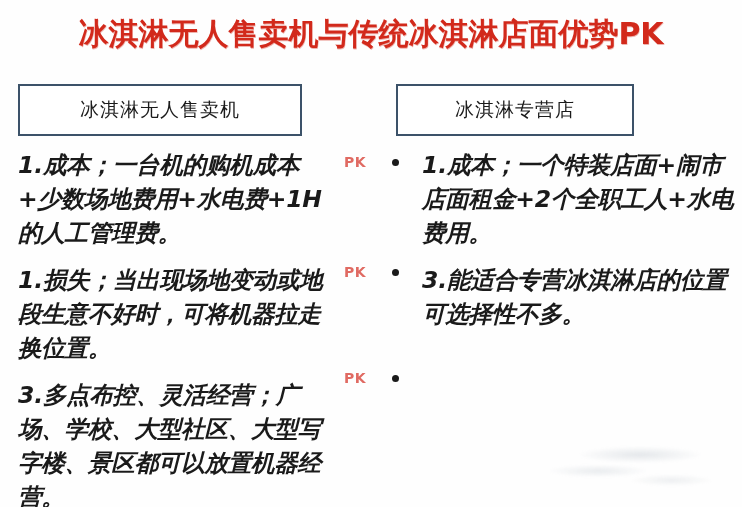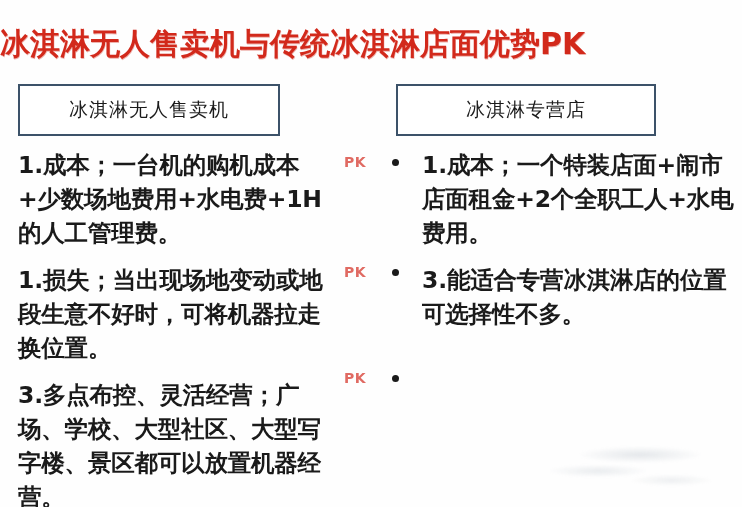--- a/index.html
+++ b/index.html
@@ -32,23 +32,23 @@
       radial-gradient(ellipse 90px 12px at 60% 34%, rgba(170,180,190,0.30), rgba(255,255,255,0) 70%),
       radial-gradient(ellipse 70px 9px at 40% 62%, rgba(175,185,195,0.26), rgba(255,255,255,0) 72%),
       radial-gradient(ellipse 55px 8px at 75% 78%, rgba(180,188,196,0.22), rgba(255,255,255,0) 75%);
     filter: blur(1.2px);
     pointer-events: none;
   }
 
   .title {
     position: absolute;
     left: 0;
-    top: 24px;
+    top: 14px;
     width: 742px;
-    text-align: left;
+    text-align: center;
     color: #d2291b;
     font-size: 30px;
     font-weight: bold;
     letter-spacing: 0px;
     white-space: nowrap;
     text-shadow: 0.5px 0.5px 0 rgba(210,41,27,0.35);
   }
 
   .headbox {
     position: absolute;
@@ -58,39 +58,40 @@
     background: #ffffff;
     box-sizing: border-box;
     display: flex;
     align-items: center;
     justify-content: center;
     color: #1b1b1b;
     font-size: 19px;
     font-weight: normal;
     letter-spacing: 1px;
   }
-  .headbox.left  { left: 18px;  width: 262px; }
-  .headbox.right { left: 396px; width: 260px; }
+  .headbox.left  { left: 18px;  width: 284px; }
+  .headbox.right { left: 396px; width: 238px; }
 
   .col {
     position: absolute;
     top: 148px;
     width: 322px;
   }
   .col.left  { left: 18px; }
   .col.right { left: 422px; }
 
   .item {
     position: relative;
     color: #1a1a1a;
     font-size: 23.5px;
     font-weight: bold;
     line-height: 34px;
     margin-bottom: 13px;
     letter-spacing: -0.2px;
+    font-style: italic;
   }
 
   
   .pk-col {
     position: absolute;
     left: 344px;
     top: 148px;
     width: 54px;
   }
   .pk-row {

